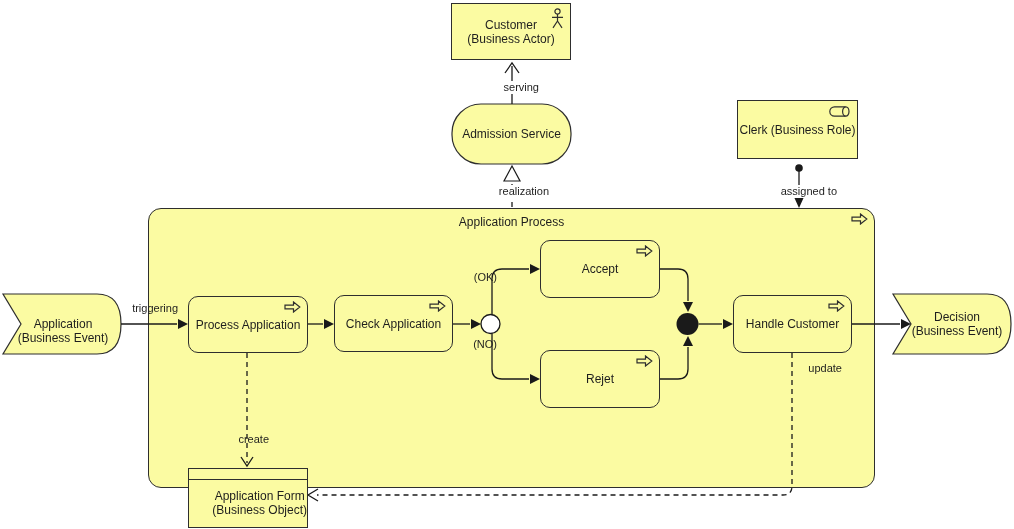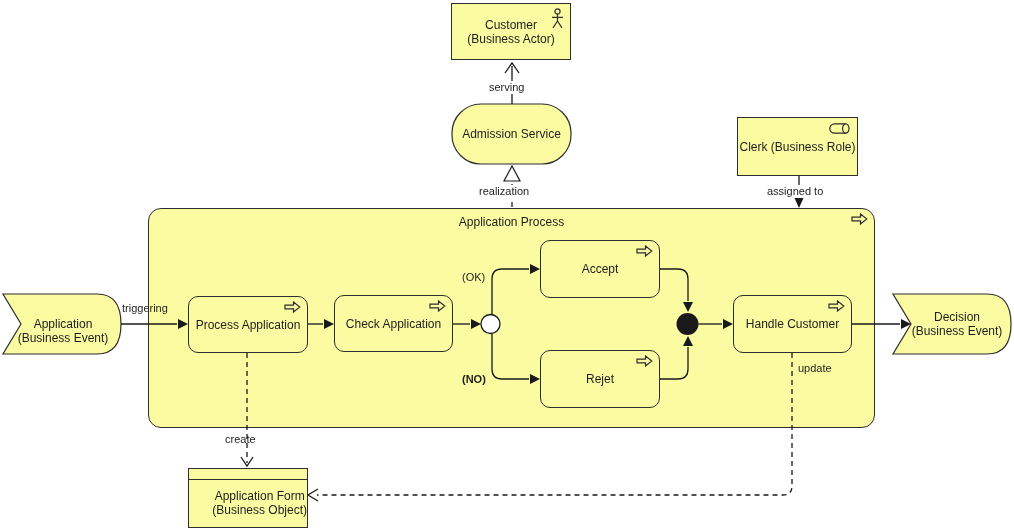--- a/index.html
+++ b/index.html
@@ -18,35 +18,35 @@
   .overlay{position:absolute;left:0;top:0;width:1014px;height:529px;pointer-events:none;}
   .overlay .shape{pointer-events:auto;}
   .node{
     position:absolute;box-sizing:border-box;
     background:var(--node-fill);border:1.2px solid var(--node-border);
     display:flex;align-items:center;justify-content:center;text-align:center;
     font-size:12px;line-height:14px;color:var(--text-color);
   }
   .rounded{border-radius:10px;}
   .container-box{
-    position:absolute;box-sizing:border-box;left:148px;top:208px;width:727px;height:220px;
+    position:absolute;box-sizing:border-box;left:148px;top:208px;width:727px;height:280px;
     background:var(--node-fill);border:1.2px solid var(--node-border);border-radius:13px;
   }
   .container-title{
     position:absolute;left:0;right:0;top:6px;text-align:center;
     font-size:12px;color:var(--text-color);
   }
   .corner-icon{position:absolute;top:4px;right:6px;}
   .svg-label{
     position:absolute;display:flex;align-items:center;justify-content:center;text-align:center;
     font-size:12px;line-height:14px;color:var(--text-color);pointer-events:none;
   }
   .rel-label{
     position:absolute;font-size:11px;line-height:13px;color:var(--text-color);
-    text-align:left;white-space:nowrap;
+    text-align:right;white-space:nowrap;
   }
   .bg-white{background:var(--page-bg);padding:0 2px;}
   .form-box{
     position:absolute;box-sizing:border-box;left:188px;top:468px;width:120px;height:60px;
     background:var(--node-fill);border:1.2px solid var(--node-border);
   }
   .form-header{height:10px;border-bottom:1.2px solid var(--node-border);}
   .form-body{
     height:46px;display:flex;align-items:center;justify-content:flex-end;text-align:center;
     font-size:12px;line-height:14px;
@@ -161,21 +161,21 @@
     <div>
       <span style="display:block">Customer</span>
       <span style="display:block">(Business Actor)</span>
     </div>
     <svg class="corner-icon" width="13" height="21" viewBox="0 0 13 21">
       <circle class="icon-stroke" cx="6.5" cy="3.4" r="2.6"></circle>
       <path class="icon-stroke" d="M6.5,6 V13 M1,9.3 H12 M6.5,13 L2,19.8 M6.5,13 L11,19.8"></path>
     </svg>
   </div>
 
-  <div class="node" style="left:737px;top:117px;width:121px;height:59px;">
+  <div class="node" style="left:737px;top:100px;width:121px;height:59px;">
     <div>
       <span style="display:block">Clerk (Business Role)</span>
     </div>
     <svg class="corner-icon" style="top:5px;" width="22" height="11" viewBox="0 0 22 11">
       <path class="icon-stroke" d="M16.5,0.8 H5.5 A4.6,4.6 0 0 0 5.5,10.2 H16.5"></path>
       <ellipse class="icon-stroke" cx="16.8" cy="5.5" rx="3.2" ry="4.7"></ellipse>
     </svg>
   </div>
 
   <div class="svg-label" style="left:452px;top:104px;width:119px;height:60px;">
@@ -239,17 +239,17 @@
         <span style="display:block">(Business Object)</span>
       </div>
     </div>
   </div>
 
   <div class="rel-label bg-white" style="left:487px;top:81px;width:50px;">serving</div>
   <div class="rel-label bg-white" style="left:477px;top:185px;width:70px;">realization</div>
   <div class="rel-label bg-white" style="left:765px;top:185px;width:70px;">assigned to</div>
   <div class="rel-label" style="left:122px;top:302px;width:56px;">triggering</div>
   <div class="rel-label" style="left:462px;top:271px;width:35px;">(OK)</div>
-  <div class="rel-label" style="left:462px;top:373px;width:35px;font-weight:bold;">(NO)</div>
+  <div class="rel-label" style="left:462px;top:338px;width:35px;">(NO)</div>
   <div class="rel-label" style="left:798px;top:362px;width:44px;">update</div>
   <div class="rel-label" style="left:225px;top:433px;width:44px;">create</div>
 
 </div>
 
 </body></html>

